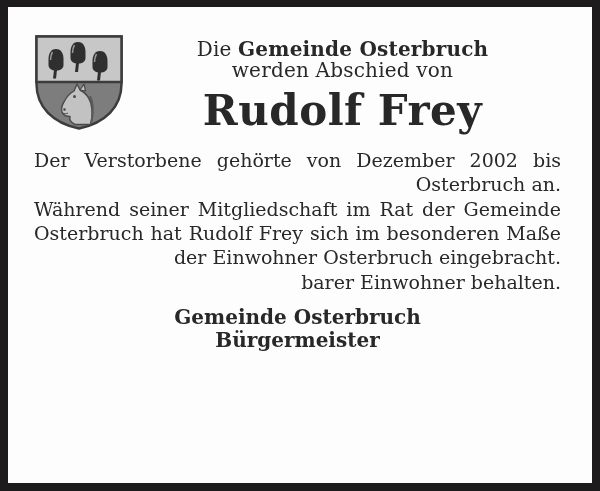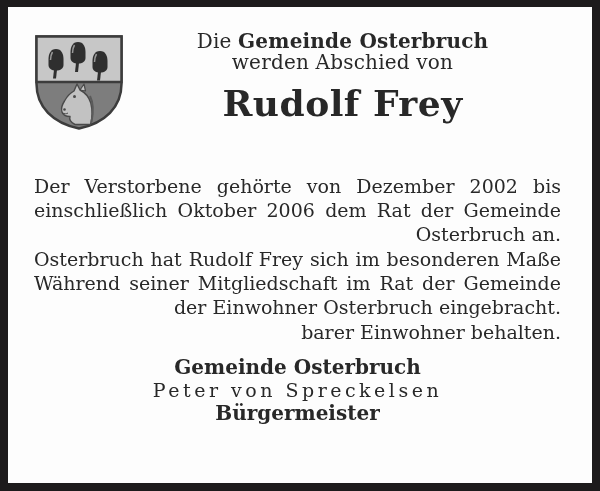--- a/index.html
+++ b/index.html
@@ -14,29 +14,29 @@
     background: var(--background, #fdfdfd);
     border: 8px solid var(--frame, #1d1b1c);
     border-top-width: 7px;
     color: var(--text, #282828);
     overflow: hidden;
   }
   .inner { padding: 24px 31px 0 26px; }
 
   .header-row { display: flex; align-items: flex-start; }
   .shield { width: 90px; height: 97px; flex: 0 0 90px; margin-top: 3px; }
-  .header-text { flex: 1; text-align: center; }
+  .header-text { flex: 1; text-align: center; margin-top: 8px; }
   .intro-line { font-size: 20px; line-height: 21px; letter-spacing: 0.2px; white-space: nowrap; }
   .intro-org { font-weight: bold; }
   .deceased-name {
-    font-size: 36px; font-weight: bold; line-height: 46px;
+    font-size: 42px; font-weight: bold; line-height: 46px;
     margin-top: 7px; letter-spacing: 0.5px;
   }
 
-  .body-text { margin-top: 43px; font-size: 19px; line-height: 24px; }
+  .body-text { margin-top: 14px; font-size: 19px; line-height: 24px; }
   .paragraph { margin: 0 0 1px 0; }
   .jline { text-align: justify; text-align-last: justify; }
   .lline { text-align: right; }
 
   .signature { margin-top: 12px; text-align: center; }
   .sig-org   { font-size: 20px; font-weight: bold; line-height: 23px; }
   .sig-name  { font-size: 19px; letter-spacing: 3.5px; line-height: 23px; }
   .sig-title { font-size: 20px; font-weight: bold; line-height: 23px; }
 </style>
 </head>
@@ -79,33 +79,31 @@
       <div class="header-text">
         <div class="intro-line"><span>Die</span> <span class="intro-org">Gemeinde Osterbruch</span></div>
         <div class="intro-line">werden Abschied von</div>
         <div class="deceased-name">Rudolf Frey</div>
       </div>
     </div>
 
     <div class="body-text">
       <div class="paragraph">
         <div class="jline">Der Verstorbene gehörte von Dezember 2002 bis</div>
-        <div class="jline">einschließlich Oktober 2006 dem Rat der Gemeinde</div>
         <div class="lline">Osterbruch an.</div>
       </div>
       <div class="paragraph">
+        <div class="jline">Während seiner Mitgliedschaft im Rat der Gemeinde</div>
         <div class="jline">Osterbruch hat Rudolf Frey sich im besonderen Maße</div>
-        <div class="jline">Während seiner Mitgliedschaft im Rat der Gemeinde</div>
         <div class="lline">der Einwohner Osterbruch eingebracht.</div>
       </div>
       <div class="paragraph">
         <div class="lline">barer Einwohner behalten.</div>
       </div>
     </div>
 
     <div class="signature">
       <div class="sig-org">Gemeinde Osterbruch</div>
-      <div class="sig-name">Peter von Spreckelsen</div>
       <div class="sig-title">Bürgermeister</div>
     </div>
 
   </div>
 </div>
 
 </body></html>

